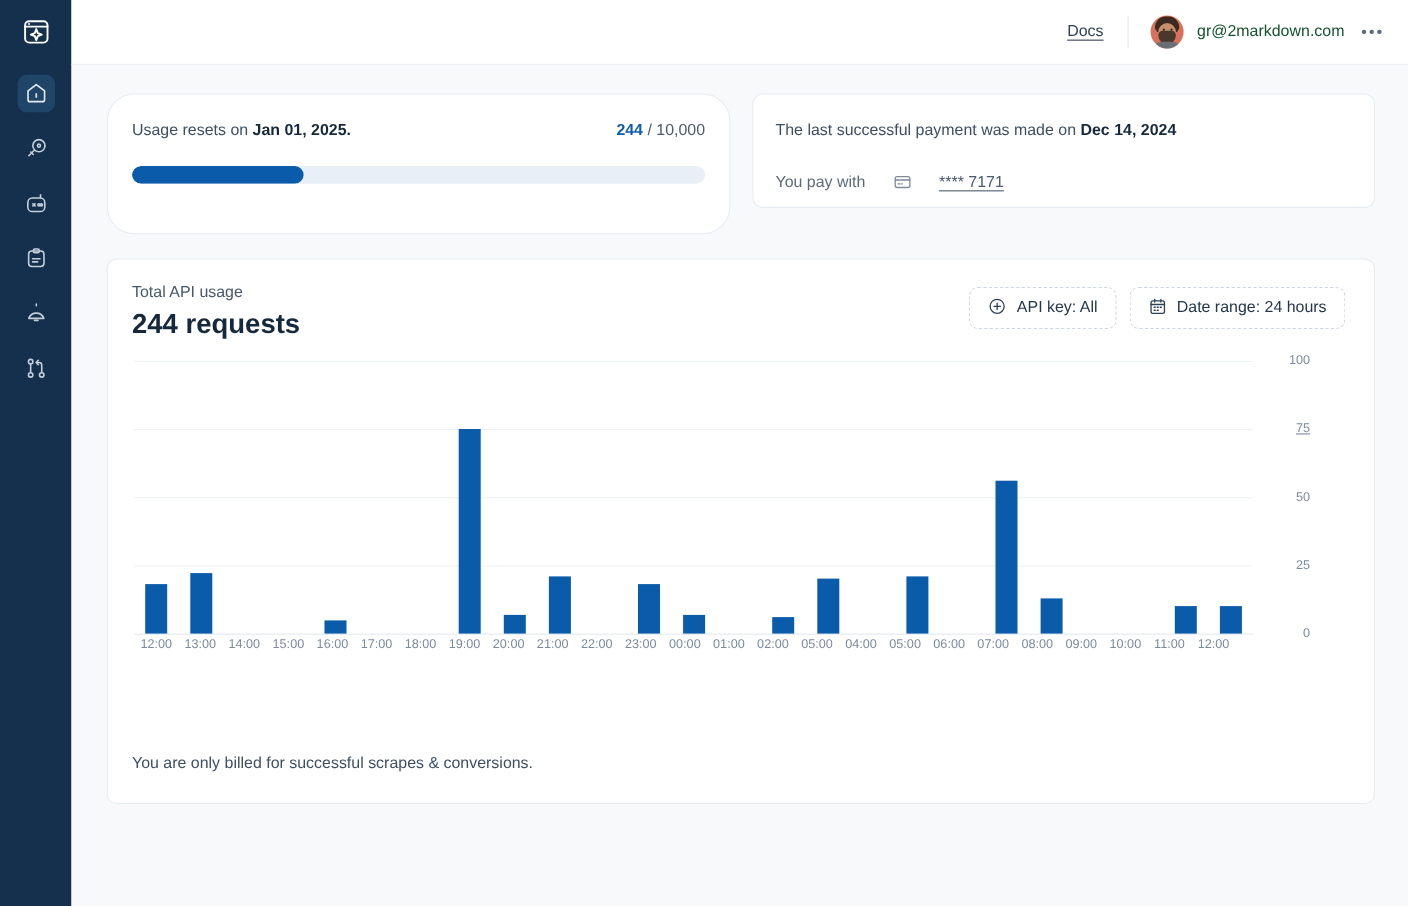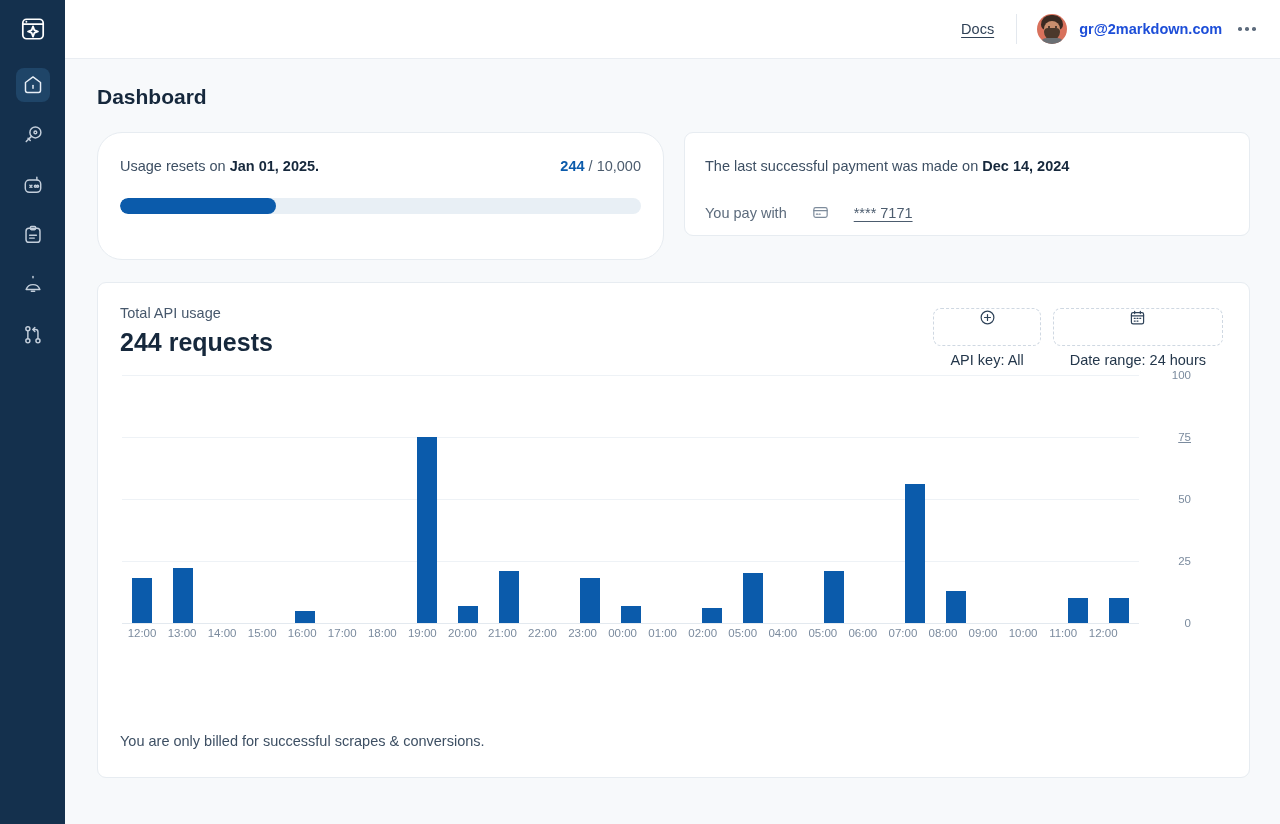--- a/index.html
+++ b/index.html
@@ -70,21 +70,21 @@
   }
   .avatar .eyeL, .avatar .eyeR {
     position:absolute; top: 12px; width: 2.2px; height: 2.2px;
     background: #2a211c; border-radius: 50%;
   }
   .avatar .eyeL { left: 11px; } .avatar .eyeR { left: 17.5px; }
   .avatar .shirt {
     position:absolute; left: 2px; bottom: -2px; width: 26px; height: 8px;
     background: #6a6f74; border-radius: 10px 10px 0 0;
   }
-  .user-email { font-size: 14.5px; color: #1d4ed8; margin-right: 14px; cursor: pointer; font-weight: bold; }
+  .user-email { font-size: 14.5px; color: #14532d; margin-right: 14px; cursor: pointer; }
   .more-dots { display: flex; gap: 3.5px; cursor: pointer; padding: 6px 2px; }
   .more-dots span { width: 3.6px; height: 3.6px; border-radius: 50%; background: #5d6b7c; }
 
   
   .main {
     flex: 1 1 auto; background: #f7f9fb;
     padding: 26px 30px 0 32px; overflow: hidden;
   }
   .page-title { font-size: 21px; font-weight: bold; color: #16283c; margin-bottom: 23px; }
 
@@ -117,22 +117,22 @@
   .chart-card {
     background: #ffffff; border: 1px solid #e7ecf1; border-radius: 9px;
     height: 496px; padding: 22px 26px 0 22px; position: relative;
   }
   .chart-head { display: flex; justify-content: space-between; align-items: flex-start; }
   .chart-label { font-size: 14.5px; color: #47586c; }
   .chart-value { font-size: 25px; font-weight: bold; color: #16283c; margin-top: 7px; }
   .chart-controls { display: flex; gap: 12px; margin-top: 3px; }
   .pill {
     border: 1px dashed #cfd8e2; border-radius: 8px; background: #fff;
-    height: 38px; padding: 0 16px; display: flex; align-items: center; gap: 23px;
-    font-size: 14.5px; color: #24374b; cursor: pointer; flex-direction: column;
+    height: 38px; padding: 0 16px; display: flex; align-items: center; gap: 9px;
+    font-size: 14.5px; color: #24374b; cursor: pointer;
   }
 
   
   .plot { position: relative; margin-top: 18px; height: 290px; }
   .grid-area { position: absolute; left: 2px; right: 84px; top: 0; height: 248px; }
   .gridline { position: absolute; left: 0; right: 0; height: 1px; background: #eef2f6; }
   .gridline.zero { background: #e3e9ef; }
   .ylabels { position: absolute; right: 32px; top: 0; height: 248px; width: 40px; }
   .ylabel { position: absolute; right: 0; font-size: 11.5px; color: #7b8b9e; transform: translateY(-50%); }
   .bars {
@@ -254,21 +254,20 @@
       </div>
       <div class="user-email">gr@2markdown.com</div>
       <div class="more-dots">
         <span></span>
         <span></span>
         <span></span>
       </div>
     </div>
 
     <div class="main">
-      <div class="page-title">Dashboard</div>
 
       <div class="cards-row">
 
         <div class="card card-left">
           <div class="usage-row">
             <div class="usage-text"><span>Usage resets on </span><b>Jan 01, 2025.</b></div>
             <div class="usage-count"><span class="num">244</span><span> / </span><span>10,000</span></div>
           </div>
           <div class="progress-track">
             <div class="progress-fill" style="width: 30%;"></div>

